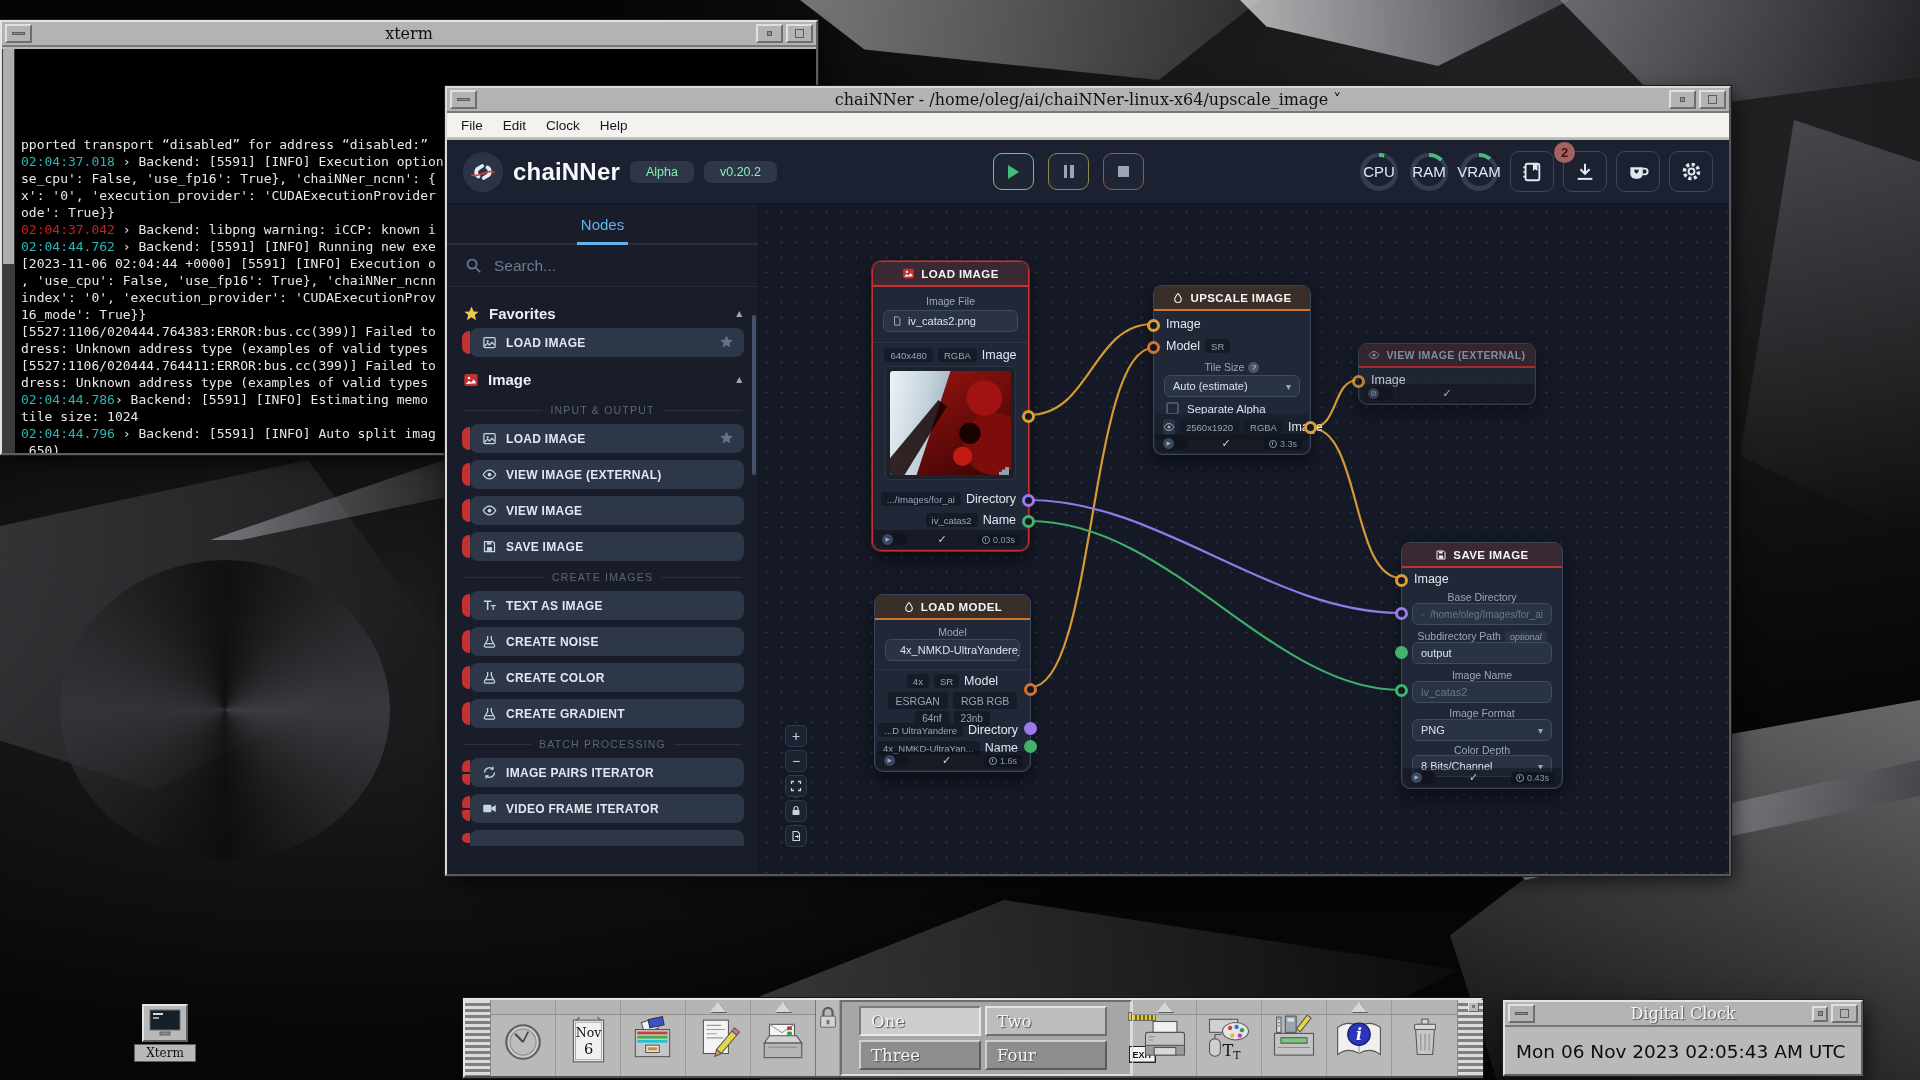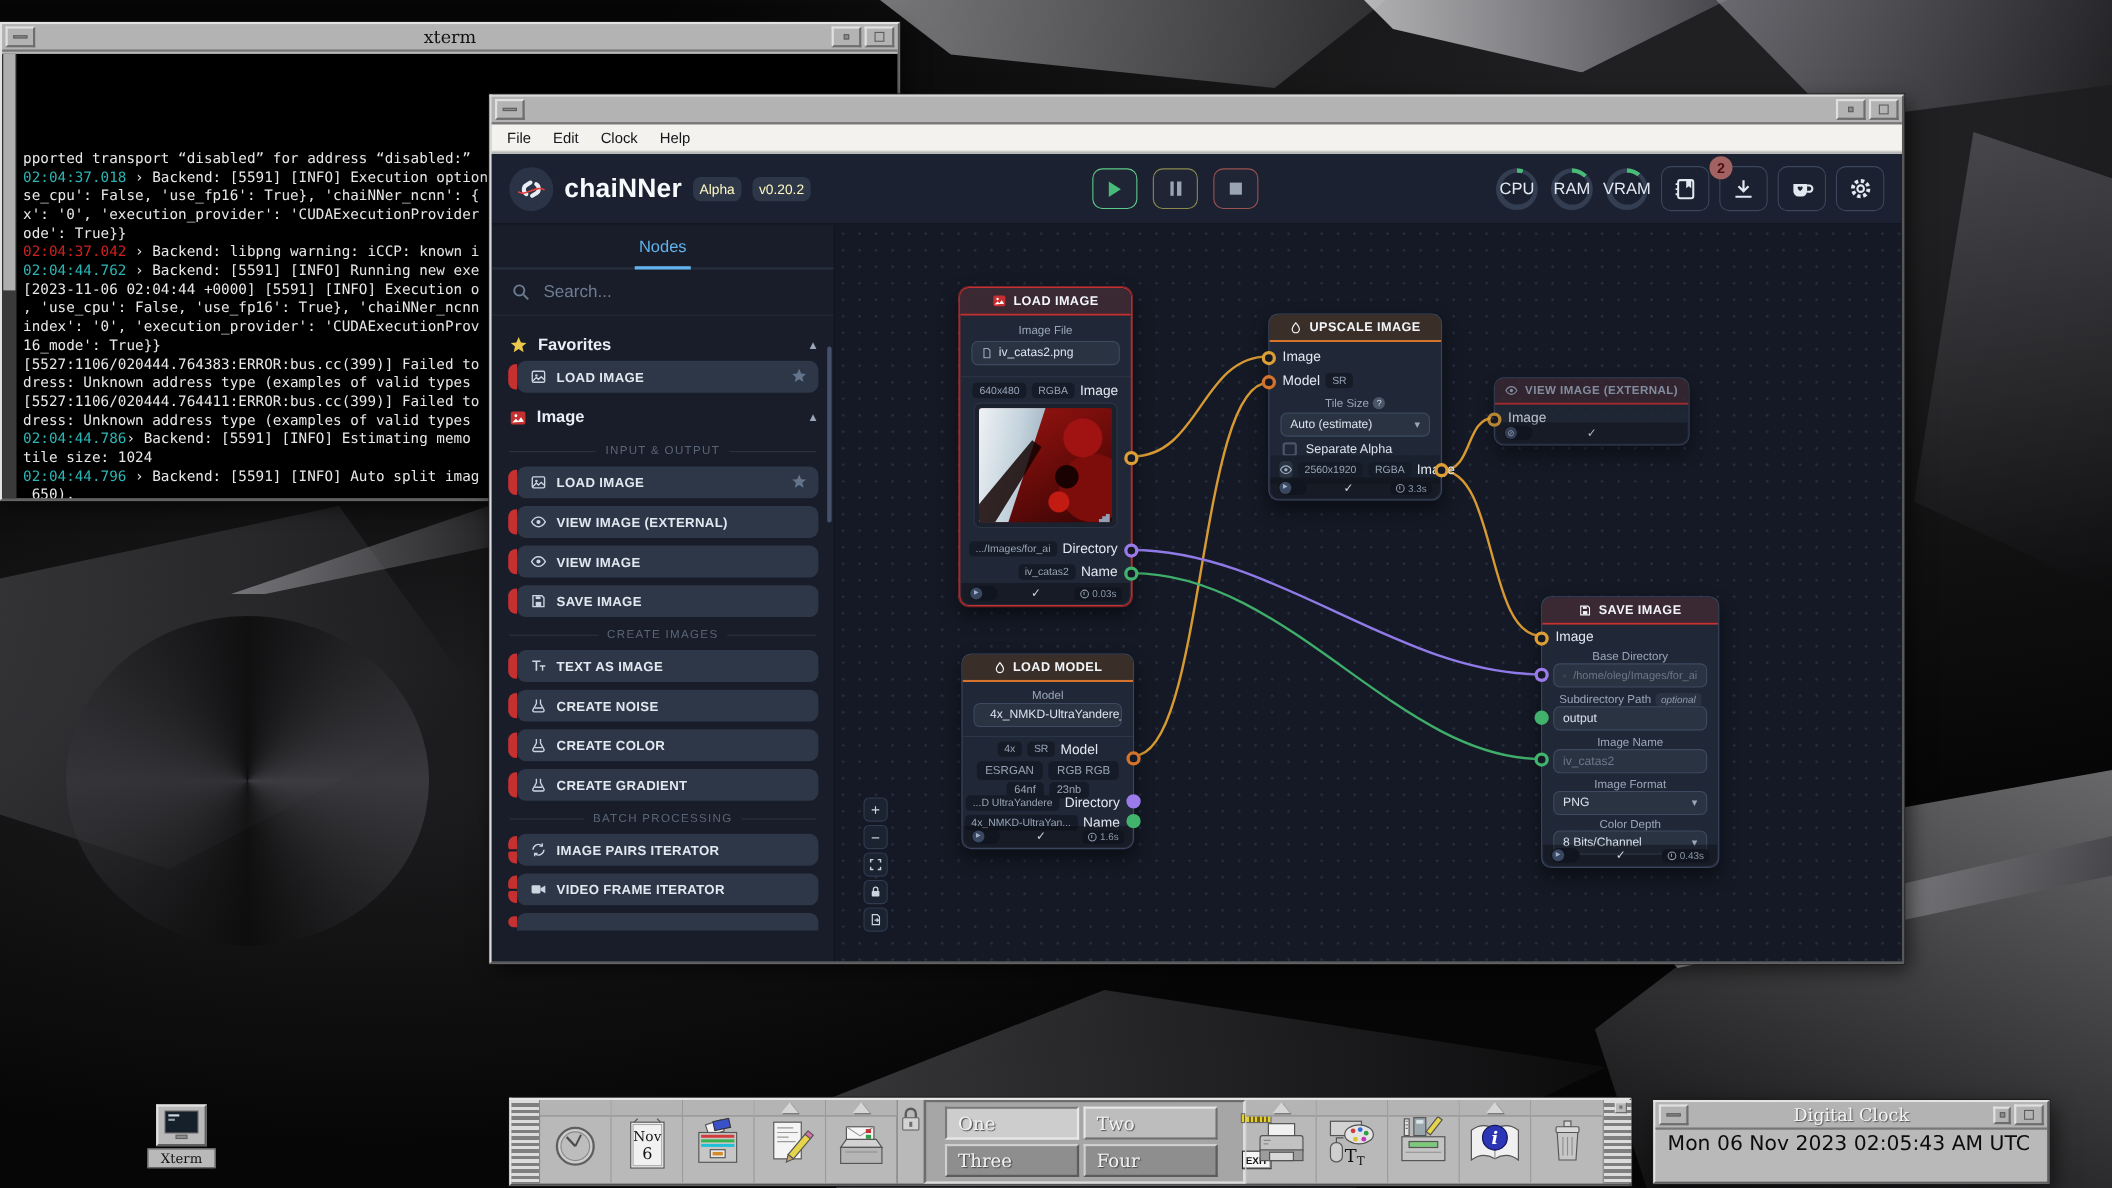--- a/index.html
+++ b/index.html
@@ -30,21 +30,21 @@
   .tline .ts{color:#e8e8e8}
   
   #cnwin{left:445px;top:86px;width:1286px;height:790px;z-index:3;border-color:#d9d9d9 #585858 #585858 #d9d9d9}
   .cmenu{height:25px;background:#f4f2ef;border-bottom:1px solid #c9c6c0;display:flex;align-items:center;gap:4px;padding:0 6px}
   .cmenu span{font-size:13.5px;color:#15161a;padding:2px 8px}
   .capp{position:absolute;left:0;right:0;top:52px;bottom:0;background:#151a24;overflow:hidden}
   .chead{position:relative;height:64px;background:#1b2130;border-bottom:1px solid #10141d}
   .brandg{position:absolute;left:16px;top:12px;display:flex;align-items:center;gap:10px}
   .logo{width:40px;height:40px;border-radius:50%;background:#2b3446;display:flex;align-items:center;justify-content:center}
   .bname{font-size:24px;font-weight:bold;color:#f7fafc;letter-spacing:.2px}
-  .bpill{background:#2d3748;color:#fef9c3;font-size:12.5px;padding:4px 6px;border-radius:7px}
+  .bpill{background:#2d3748;color:#86efac;font-size:12.5px;padding:4px 16px;border-radius:7px}
   .rung{position:absolute;left:546px;top:13px;display:flex;gap:14px}
   .runbtn{width:41px;height:37px;border-radius:9px;background:rgba(255,255,255,.02);border:1px solid;display:flex;align-items:center;justify-content:center}
   .runbtn.play{border-color:#5fca8b}
   .runbtn.pause{border-color:#8a8a4f}
   .runbtn.stop{border-color:#9b5252}
   .tri{width:0;height:0;border-left:11px solid #48bb78;border-top:7px solid transparent;border-bottom:7px solid transparent}
   .pbars{display:flex;gap:3px}.pbars i{display:block;width:3.5px;height:13px;background:#9aa5b1}
   .stopsq{width:11px;height:11px;background:#9aa5b1}
   .hright{position:absolute;right:16px;top:11px;display:flex;align-items:center;gap:9px}
   .gauge{width:38px;height:38px;border-radius:50%;background:conic-gradient(#48bb78 calc(var(--pct,0)*1%), #333e53 0);display:flex;align-items:center;justify-content:center;margin-right:3px}
@@ -141,21 +141,21 @@
   .wsbtn.lit{background:#cdcdcd;border-color:#7a7a7a #e8e8e8 #e8e8e8 #7a7a7a}
   .wsbtn.mid{background:#bdbdbd;border-color:#e4e4e4 #707070 #707070 #e4e4e4}
   .wsbtn.drk{background:#8e8e8e;border-color:#cfcfcf #5c5c5c #5c5c5c #cfcfcf}
   .wsside{flex:1;position:relative}
   .busylight{position:absolute;left:4px;top:10px;width:28px;height:9px;border:1px solid #6a6a6a;background:repeating-linear-gradient(90deg,#e3cf2e 0 2px,#746418 2px 4px)}
   .exitbtn{position:absolute;left:5px;top:44px;width:27px;height:17px;background:#f4f4f4;border:1px solid #222;box-shadow:inset -1px -1px 0 #999;display:flex;align-items:center;justify-content:center;font-size:9px;font-weight:bold;color:#111}
   .pmenu{position:absolute;right:2px;top:2px;width:11px;height:10px;background:#b9b9b9;border:1px solid;border-color:#e2e2e2 #666 #666 #e2e2e2}
   .pmenu::after{content:"";display:block;width:3px;height:3px;background:#777;margin:2px auto}
   
   #dclock{left:1503px;top:1000px;width:360px;height:76px;z-index:4}
-  #dclock .cbody2{position:absolute;left:0;right:0;top:27px;bottom:0;background:#b9b9b9;display:flex;align-items:flex-start;padding-left:11px;font-family:"DejaVu Sans",sans-serif;font-size:18.5px;color:#0c0c0c}
+  #dclock .cbody2{position:absolute;left:0;right:0;top:27px;bottom:0;background:#b9b9b9;display:flex;align-items:center;padding-left:11px;font-family:"DejaVu Sans",sans-serif;font-size:18.5px;color:#0c0c0c}
   
   #xicon{position:absolute;left:134px;top:1004px;width:62px;z-index:1}
   #xicon .plate{width:46px;height:38px;margin:0 auto;background:#b9b9b9;border:2px solid;border-color:#e2e2e2 #5f5f5f #5f5f5f #e2e2e2;display:flex;align-items:center;justify-content:center}
   #xicon .lab{margin-top:2px;background:#b9b9b9;border:1px solid #5f5f5f;font-size:12px;color:#111;text-align:center;padding:1px 2px;font-family:"DejaVu Serif",serif}
 </style>
 </head>
 <body>
 
 <div id="wall">
   <div class="shard" style="left:800px;top:0;width:460px;height:80px;background:linear-gradient(100deg,#cfcfd4,#3c3c40);clip-path:polygon(0 0,100% 0,78% 100%,14% 62%);opacity:.55"></div>
@@ -206,20 +206,21 @@
       
     </div>
   </div>
 </div>
 
 <div id="cnwin" class="mwin">
   <div class="mtitle">
     <div class="wbtn">
         <span class="dash"></span>
       </div>
+    <span class="ttext">chaiNNer - /home/oleg/ai/chaiNNer-linux-x64/upscale_image  ˅</span>
     <div class="wbtn right">
         <span class="dot"></span>
       </div>
     <div class="wbtn">
         <span class="sq"></span>
       </div>
   </div>
   <div class="cmenu">
     <span>File</span>
     <span>Edit</span>

